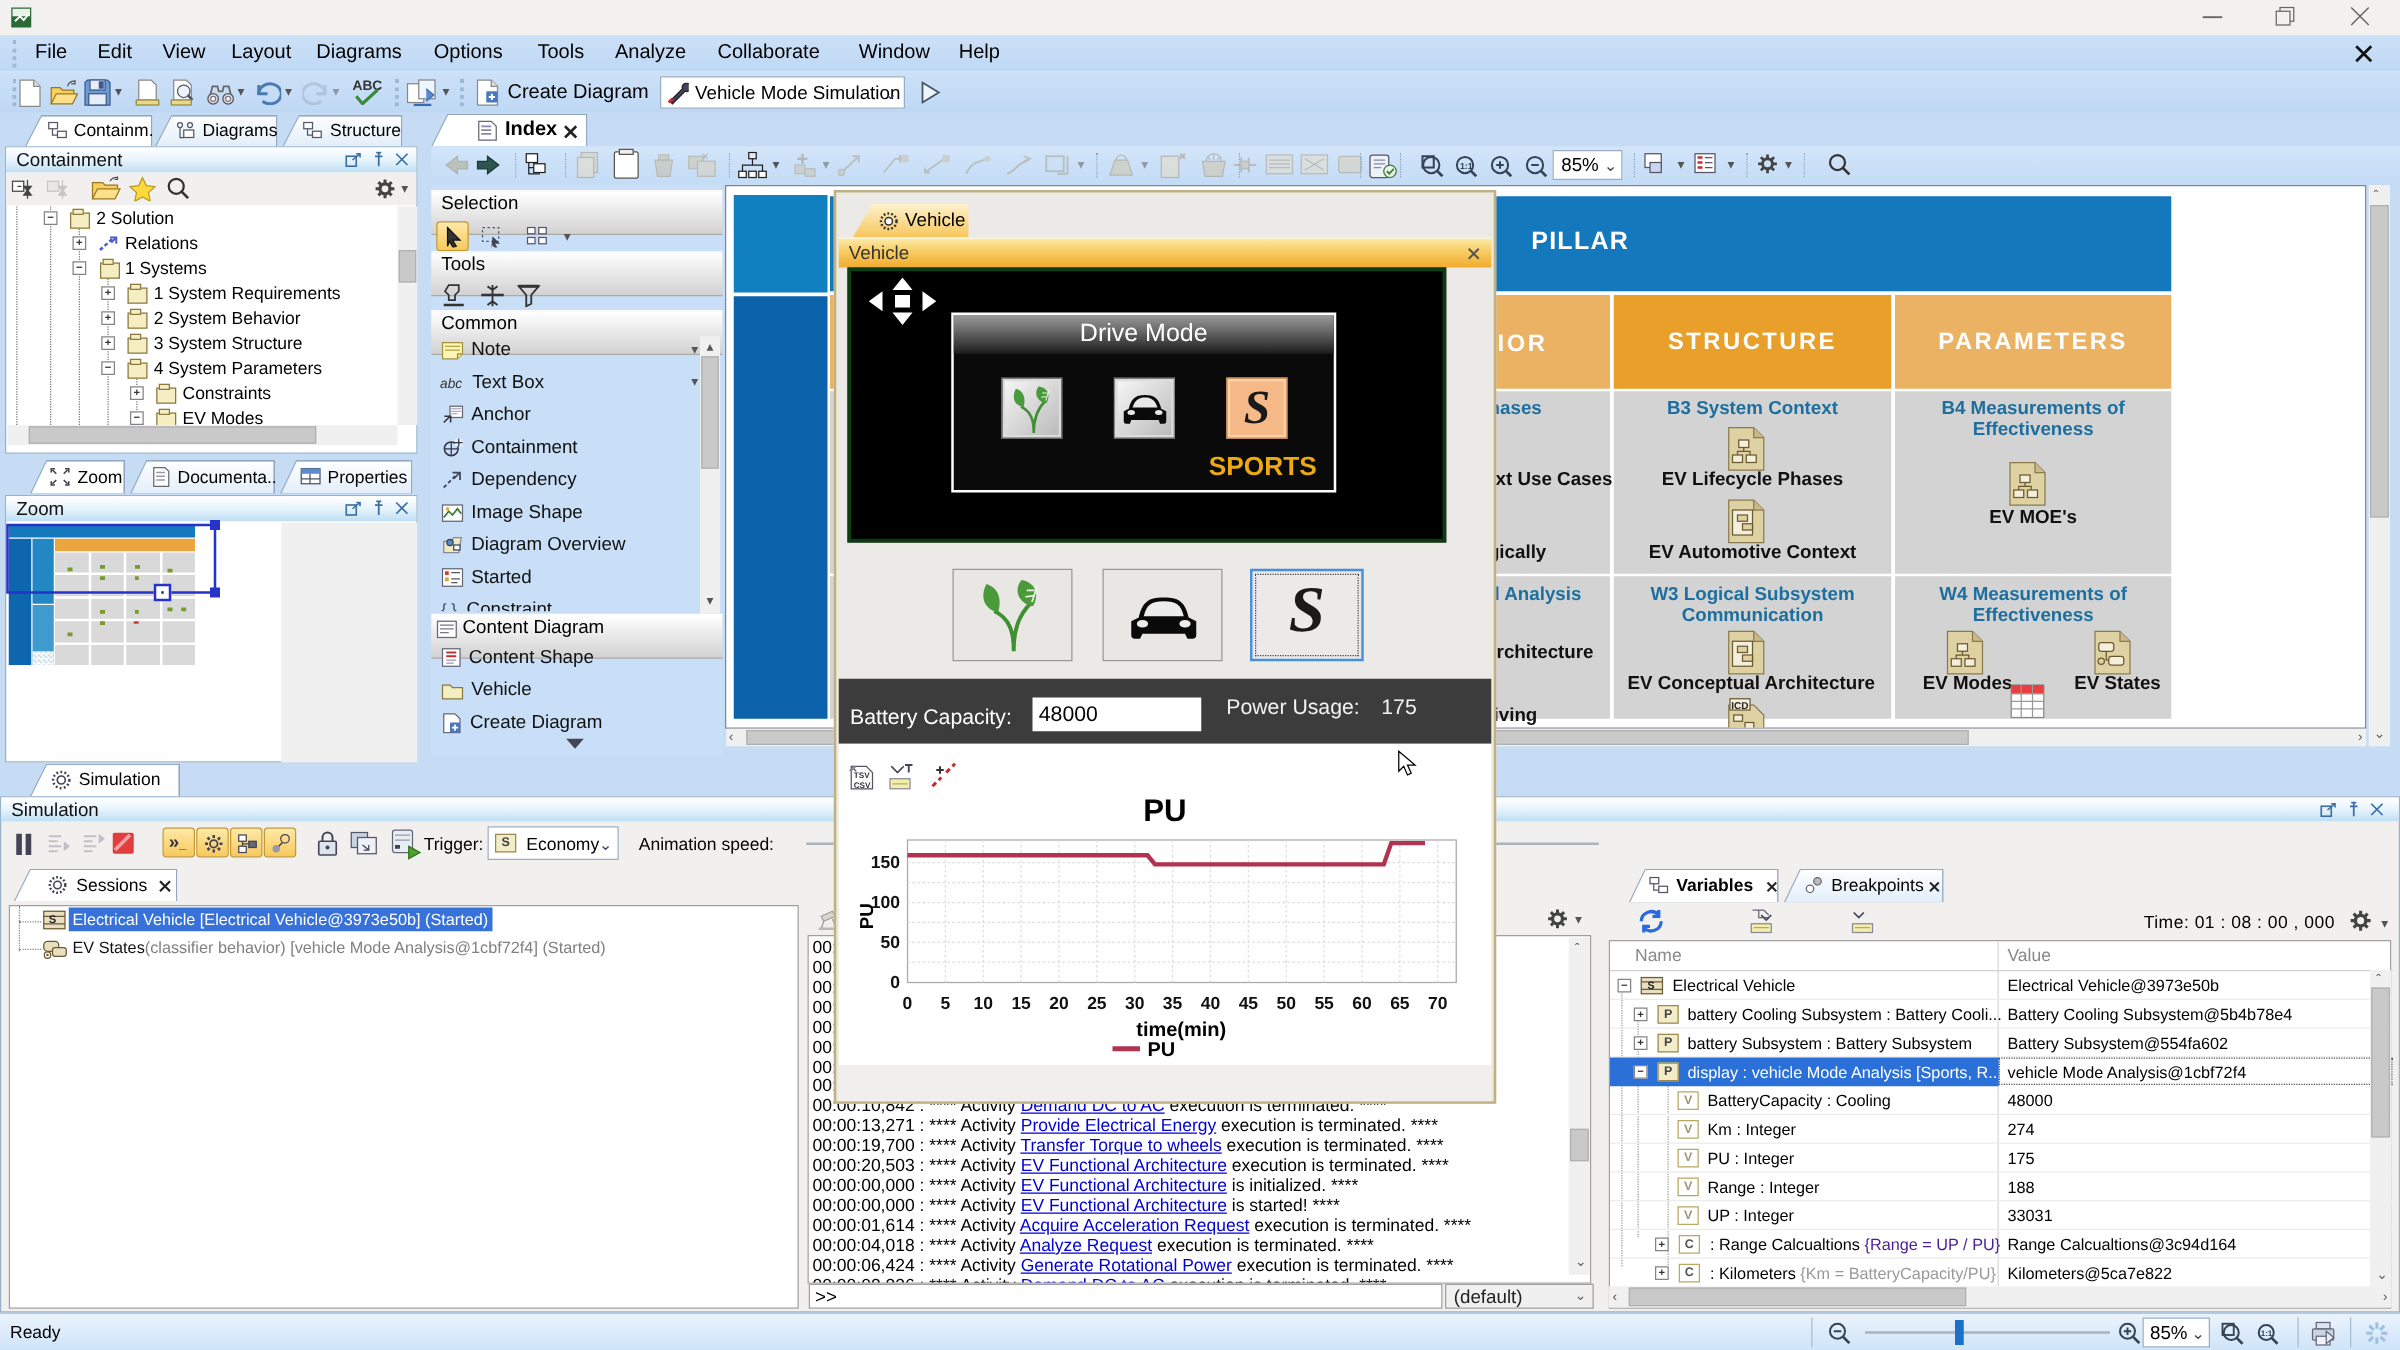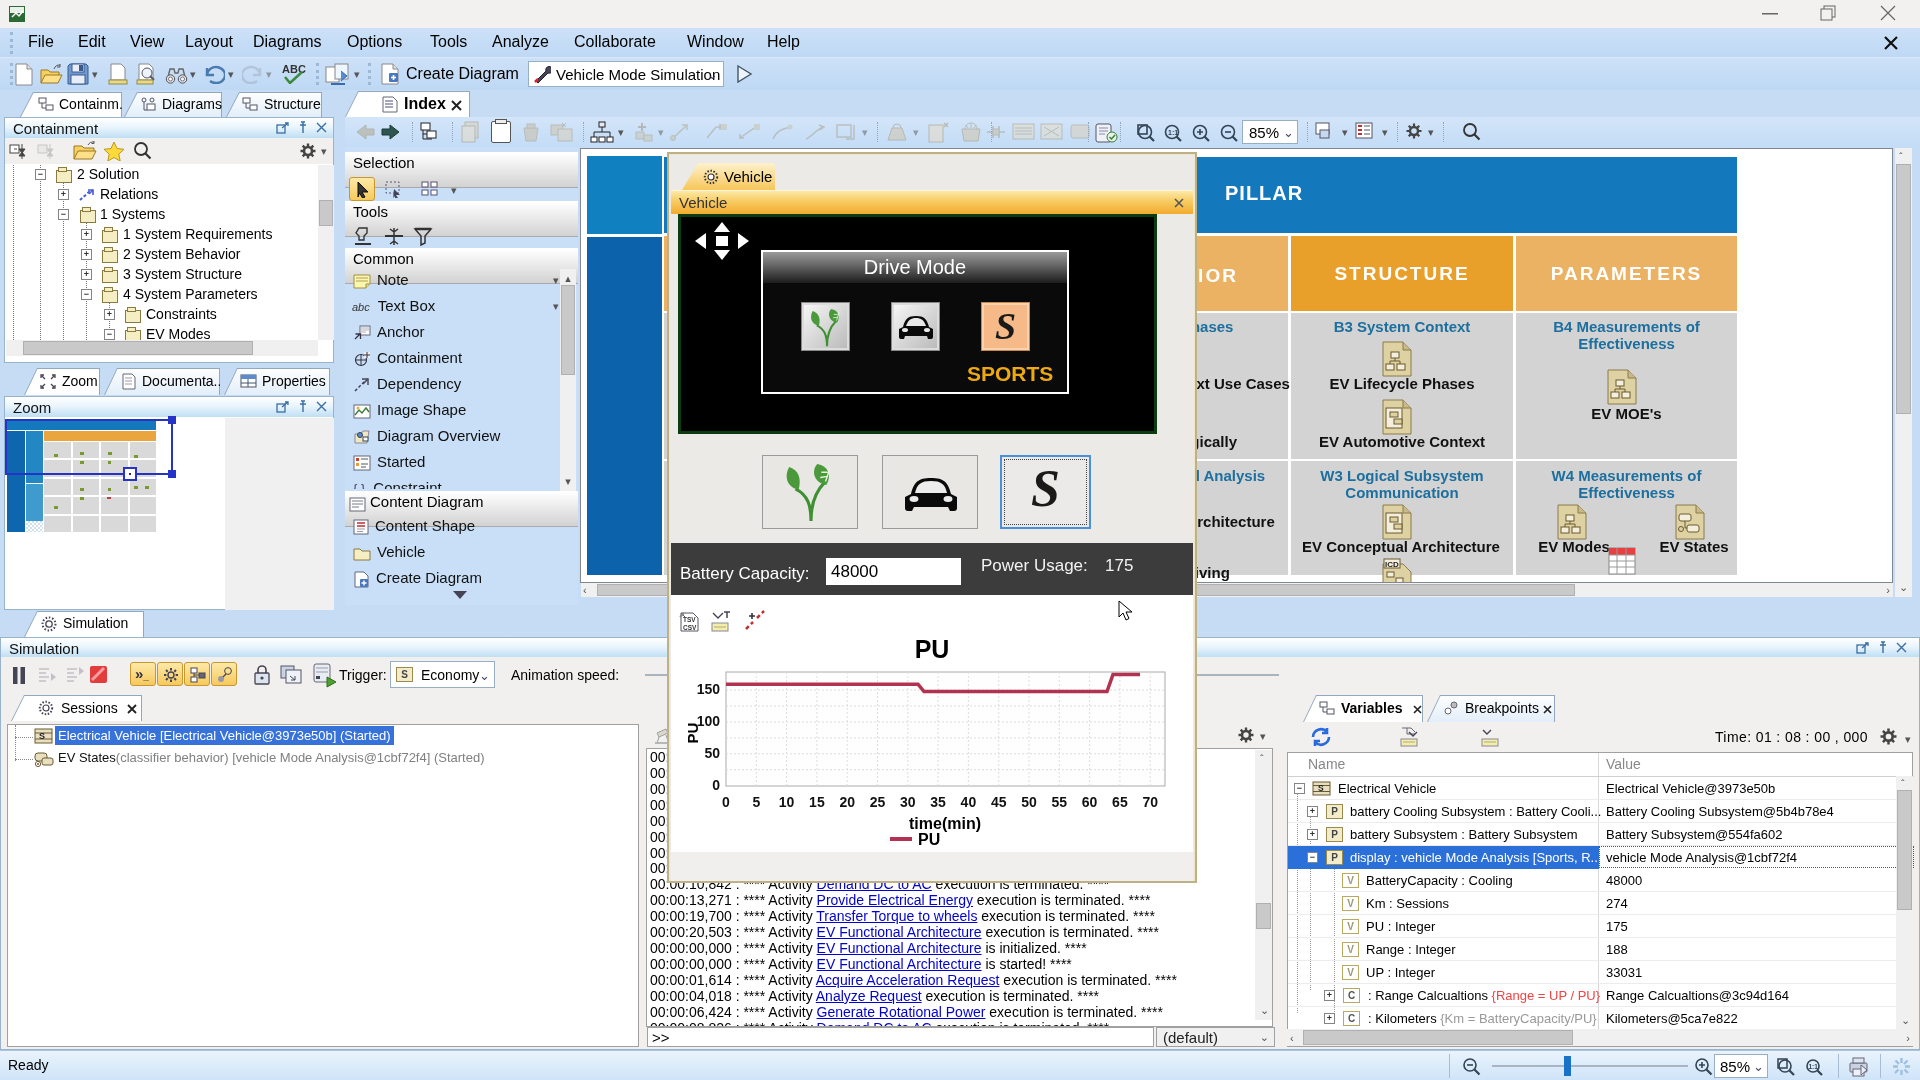--- a/index.html
+++ b/index.html
@@ -632,42 +632,42 @@
           <span class="ab" style="left:311px;top:0;width:315px;height:22px;border:1px dotted #555"></span>
           <span class="ab" style="left:318px">vehicle Mode Analysis@1cbf72f4</span>
         </div>
       <div class="vrow" style="left:0;top:116px;width:626px;border-bottom:1px solid #ececec">
           <span class="vbox" style="left:54px;background:#fff;border-color:#b8a860;color:#997">V</span>
           <span class="ab" style="left:78px">BatteryCapacity : Cooling</span>
           <span class="ab" style="left:318px">48000</span>
         </div>
       <div class="vrow" style="left:0;top:139px;width:626px;border-bottom:1px solid #ececec">
           <span class="vbox" style="left:54px;background:#fff;border-color:#b8a860;color:#997">V</span>
-          <span class="ab" style="left:78px">Km : Sessions</span>
+          <span class="ab" style="left:78px">Km : Integer</span>
           <span class="ab" style="left:318px">274</span>
         </div>
       <div class="vrow" style="left:0;top:162px;width:626px;border-bottom:1px solid #ececec">
           <span class="vbox" style="left:54px;background:#fff;border-color:#b8a860;color:#997">V</span>
           <span class="ab" style="left:78px">PU : Integer</span>
           <span class="ab" style="left:318px">175</span>
         </div>
       <div class="vrow" style="left:0;top:185px;width:626px;border-bottom:1px solid #ececec">
           <span class="vbox" style="left:54px;background:#fff;border-color:#b8a860;color:#997">V</span>
           <span class="ab" style="left:78px">Range : Integer</span>
           <span class="ab" style="left:318px">188</span>
         </div>
       <div class="vrow" style="left:0;top:208px;width:626px;border-bottom:1px solid #ececec">
           <span class="vbox" style="left:54px;background:#fff;border-color:#b8a860;color:#997">V</span>
           <span class="ab" style="left:78px">UP : Integer</span>
           <span class="ab" style="left:318px">33031</span>
         </div>
       <div class="vrow" style="left:0;top:231px;width:626px;border-bottom:1px solid #ececec">
           <span class="exp" style="left:36px;top:6px">+</span>
           <span class="vbox" style="left:55px;background:#fff;border-color:#b8a860;color:#555">C</span>
-          <span class="ab" style="left:80px">: Range Calcualtions <span style="color:#ef4444">{Range = UP / PU}</span></span>
+          <span class="ab" style="left:80px">: Range Calcualtions <span style="color:#4c1d95">{Range = UP / PU}</span></span>
           <span class="ab" style="left:318px">Range Calcualtions@3c94d164</span>
         </div>
       <div class="vrow" style="left:0;top:254px;width:626px">
           <span class="exp" style="left:36px;top:6px">+</span>
           <span class="vbox" style="left:55px;background:#fff;border-color:#b8a860;color:#555">C</span>
           <span class="ab" style="left:80px">: Kilometers <span style="color:#999">{Km = BatteryCapacity/PU}</span></span>
           <span class="ab" style="left:318px">Kilometers@5ca7e822</span>
         </div>
     </div>
   </div>

